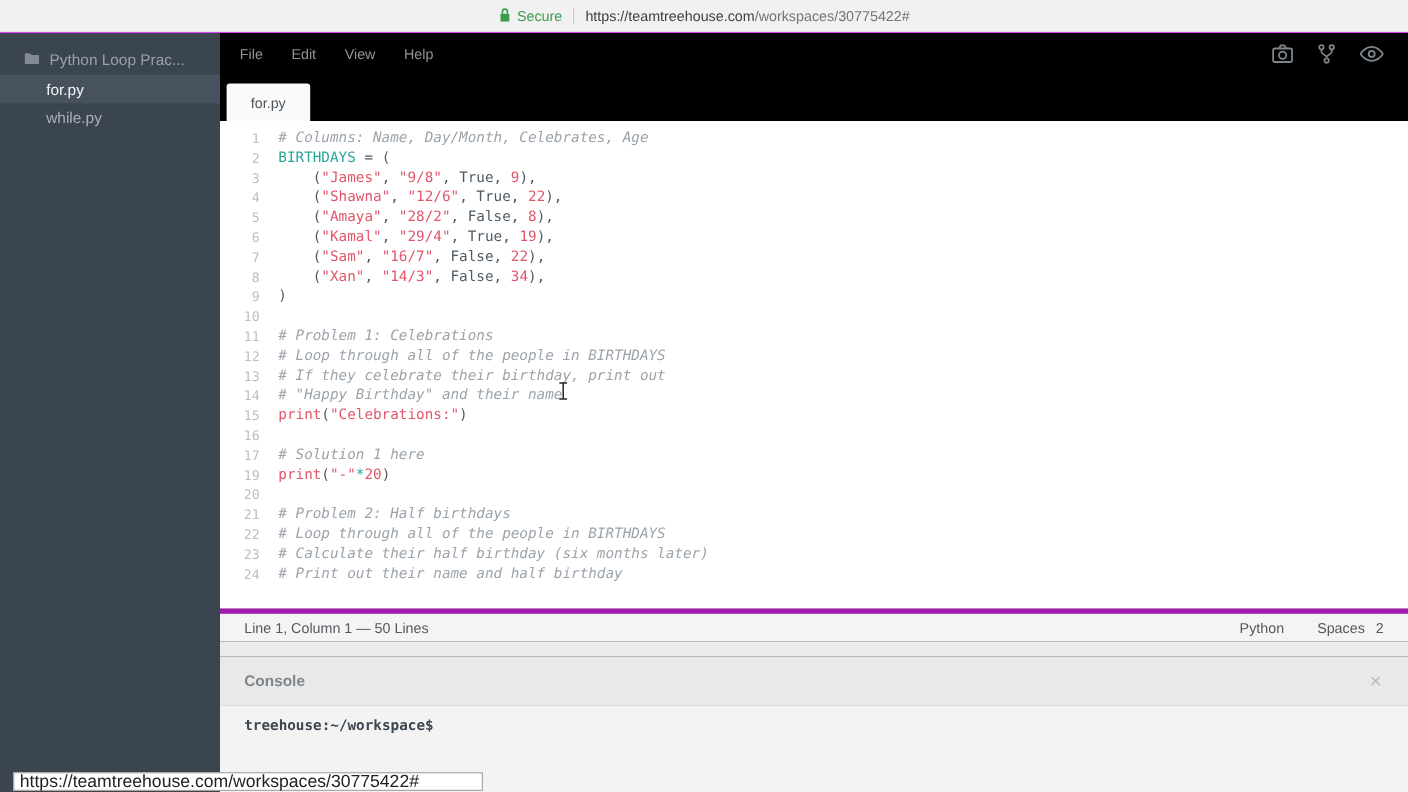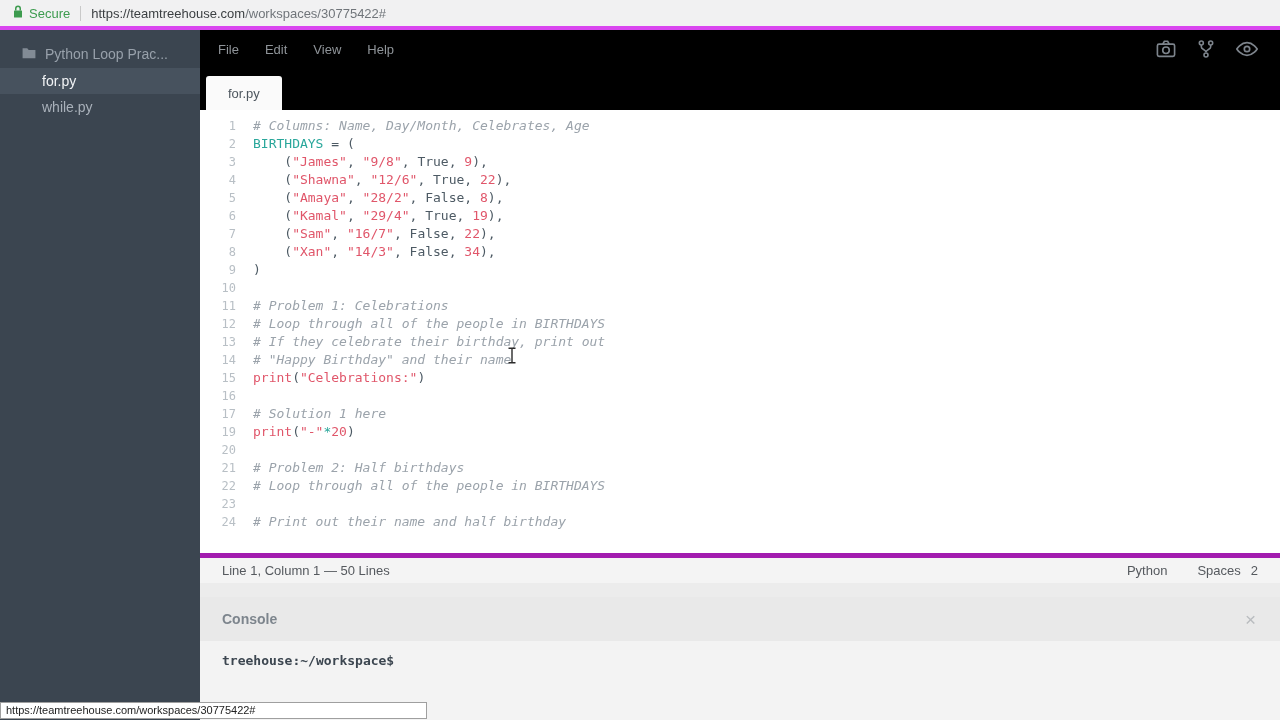--- a/index.html
+++ b/index.html
@@ -1,21 +1,21 @@
 <!DOCTYPE html>
 <html><head>
 <meta charset="utf-8">
 <style>
   * { margin:0; padding:0; box-sizing:border-box; }
   html,body { width:1280px; height:720px; overflow:hidden; }
   body { font-family:"Liberation Sans", sans-serif; background:#ececec; position:relative; }
 
   
-  .browser-bar { height:30px; background:#f1f1f2; border-bottom:4px solid #d946ef;
-    display:flex; align-items:center; padding:0 12px; font-size:13px; }
+  .browser-bar { height:30px; background:#f1f1f2; border-bottom:1px solid #d946ef;
+    display:flex; align-items:center; padding:0 27px; font-size:13px;justify-content:center; }
   .secure-label { color:#3d9b4f; margin-left:5px; }
   .addr-sep { width:1px; height:15px; background:#c9c9c9; margin:0 10px; }
   .url-host { color:#3b3f42; }
   .url-path { color:#70757a; }
 
   
   .app { display:flex; height:690px; }
   .sidebar { width:200px; flex-shrink:0; background:#3b4550; padding-top:10px; }
   .project-row { height:28px; display:flex; align-items:center; padding-left:22px;
     gap:9px; font-size:14px; color:#98a1ab; white-space:nowrap; overflow:hidden; }
@@ -55,22 +55,22 @@
   .spaces-group { display:flex; gap:10px; }
 
   .console-gap { height:14px; background:#ececec; }
   .console-header { height:44px; background:#e9e9e9; display:flex; align-items:center;
     justify-content:space-between; padding:0 24px 0 22px; }
   .console-title { font-size:14px; font-weight:bold; color:#7d858d; }
   .console-close { font-size:19px; color:#b9bcbf; cursor:default; line-height:1; }
   .console-body { flex:1; background:#f3f3f3; padding:12px 16px 0 22px;
     font-family:"DejaVu Sans Mono", monospace; font-size:13px; font-weight:bold; color:#3c4650; }
 
-  .status-tooltip { position:absolute; left:0; bottom:1px; width:427px; height:17px;
-    background:#ffffff; border:1px solid #9f9f9f; font-size:11px; color:#222;
+  .status-tooltip { position:absolute; left:12px; bottom:1px; width:427px; height:17px;
+    background:#ffffff; border:1px solid #9f9f9f; font-size:16px; color:#222;
     line-height:15px; padding-left:5px; z-index:5;margin-top:27px; }
 
   .text-cursor { position:absolute; left:507px; top:347px; z-index:4; }
 </style>
 </head>
 <body>
 
 <div class="browser-bar">
   <span>
     <svg width="12" height="13" viewBox="0 0 24 26">
@@ -157,21 +157,21 @@
           <div class="code-line"><span class="gutter">12</span><span class="code"><span class="tok-c"># Loop through all of the people in BIRTHDAYS</span></span></div>
           <div class="code-line"><span class="gutter">13</span><span class="code"><span class="tok-c"># If they celebrate their birthday, print out</span></span></div>
           <div class="code-line"><span class="gutter">14</span><span class="code"><span class="tok-c"># "Happy Birthday" and their name</span></span></div>
           <div class="code-line"><span class="gutter">15</span><span class="code"><span class="tok-f">print</span><span>(</span><span class="tok-s">"Celebrations:"</span><span>)</span></span></div>
           <div class="code-line"><span class="gutter">16</span><span class="code">&nbsp;</span></div>
           <div class="code-line"><span class="gutter">17</span><span class="code"><span class="tok-c"># Solution 1 here</span></span></div>
           <div class="code-line"><span class="gutter">19</span><span class="code"><span class="tok-f">print</span><span>(</span><span class="tok-s">"-"</span><span class="tok-o">*</span><span class="tok-n">20</span><span>)</span></span></div>
           <div class="code-line"><span class="gutter">20</span><span class="code">&nbsp;</span></div>
           <div class="code-line"><span class="gutter">21</span><span class="code"><span class="tok-c"># Problem 2: Half birthdays</span></span></div>
           <div class="code-line"><span class="gutter">22</span><span class="code"><span class="tok-c"># Loop through all of the people in BIRTHDAYS</span></span></div>
-          <div class="code-line"><span class="gutter">23</span></div>
+          <div class="code-line"><span class="gutter">23</span><span class="code"><span class="tok-c"># Calculate their half birthday (six months later)</span></span></div>
           <div class="code-line"><span class="gutter">24</span><span class="code"><span class="tok-c"># Print out their name and half birthday</span></span></div>
         </div>
     </div>
 
     <div class="statusbar">
       <span>Line 1, Column 1 — 50 Lines</span>
       <span class="status-right">
         <span>Python</span>
         <span class="spaces-group">
           <span>Spaces</span>

